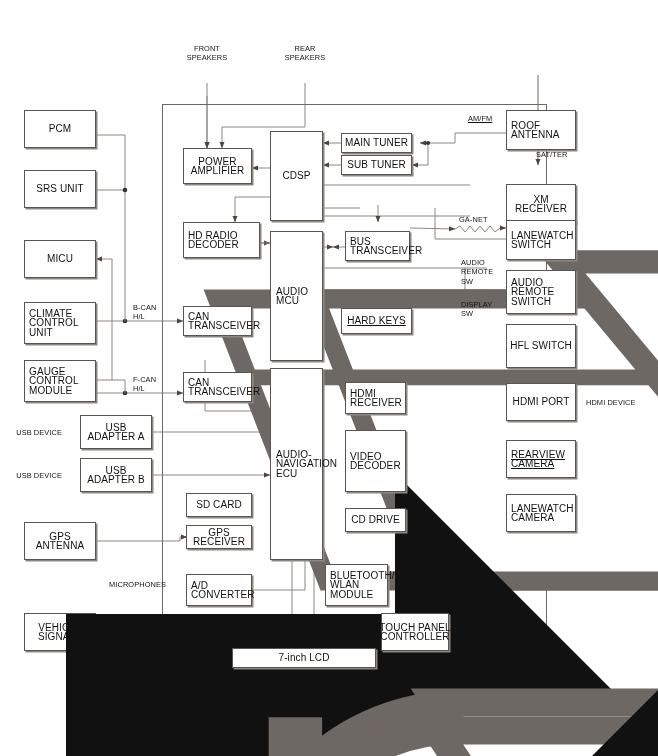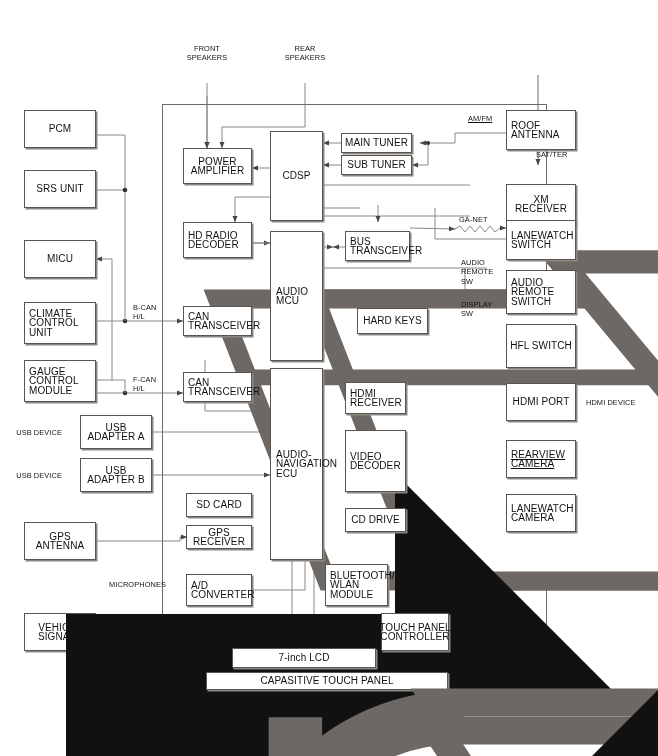--- a/index.html
+++ b/index.html
@@ -237,37 +237,37 @@
   </div>
   <div class="box" style="left:270px;top:131px;width:53px;height:90px;">
     <span>CDSP</span>
   </div>
   <div class="box" style="left:341px;top:133px;width:71px;height:20px;">
     <span>MAIN TUNER</span>
   </div>
   <div class="box" style="left:341px;top:155px;width:71px;height:20px;">
     <span>SUB TUNER</span>
   </div>
-  <div class="box lft" style="left:183px;top:222px;width:69px;height:36px;white-space:pre;">
+  <div class="box lft" style="left:183px;top:222px;width:77px;height:36px;white-space:pre;">
     <span>HD RADIO
 DECODER</span>
   </div>
   <div class="box lft" style="left:345px;top:231px;width:65px;height:30px;white-space:pre;">
     <span>BUS
 TRANSCEIVER</span>
   </div>
   <div class="box" style="left:270px;top:231px;width:53px;height:130px;white-space:pre;text-align:left;justify-content:flex-start;padding-left:5px;">
     <span>AUDIO
 MCU</span>
   </div>
   <div class="box lft" style="left:183px;top:306px;width:69px;height:30px;white-space:pre;">
     <span>CAN
 TRANSCEIVER</span>
   </div>
-  <div class="box" style="left:357px;top:308px;width:71px;height:26px;">
+  <div class="box" style="left:341px;top:308px;width:71px;height:26px;text-decoration:underline;">
     <span>HARD KEYS</span>
   </div>
   <div class="box lft" style="left:183px;top:372px;width:69px;height:30px;white-space:pre;">
     <span>CAN
 TRANSCEIVER</span>
   </div>
   <div class="box lft" style="left:270px;top:368px;width:53px;height:192px;white-space:pre;padding-left:5px;">
     <span>AUDIO-
 NAVIGATION
 ECU</span>
@@ -297,23 +297,20 @@
     <span>BLUETOOTH/
 WLAN
 MODULE</span>
   </div>
   <div class="box" style="left:381px;top:613px;width:68px;height:38px;white-space:pre;">
     <span>TOUCH PANEL
 CONTROLLER</span>
   </div>
   <div class="box" style="left:232px;top:648px;width:144px;height:20px;">
     <span>7-inch LCD</span>
-  </div>
-  <div class="box" style="left:206px;top:672px;width:242px;height:18px;">
-    <span>CAPASITIVE TOUCH PANEL</span>
   </div>
 
   <div class="tri" style="left:390px;top:536px;">
     <svg width="28" height="22" viewBox="0 0 28 22">
         <path d="M2,2 L26,2 L14,20 z" fill="#fff" stroke="#6d6863" stroke-width="1.2"></path>
       </svg>
   </div>
   <div class="tri" style="left:390px;top:564px;">
     <svg width="28" height="22" viewBox="0 0 28 22">
         <path d="M2,2 L26,2 L14,20 z" fill="#fff" stroke="#6d6863" stroke-width="1.2"></path>

